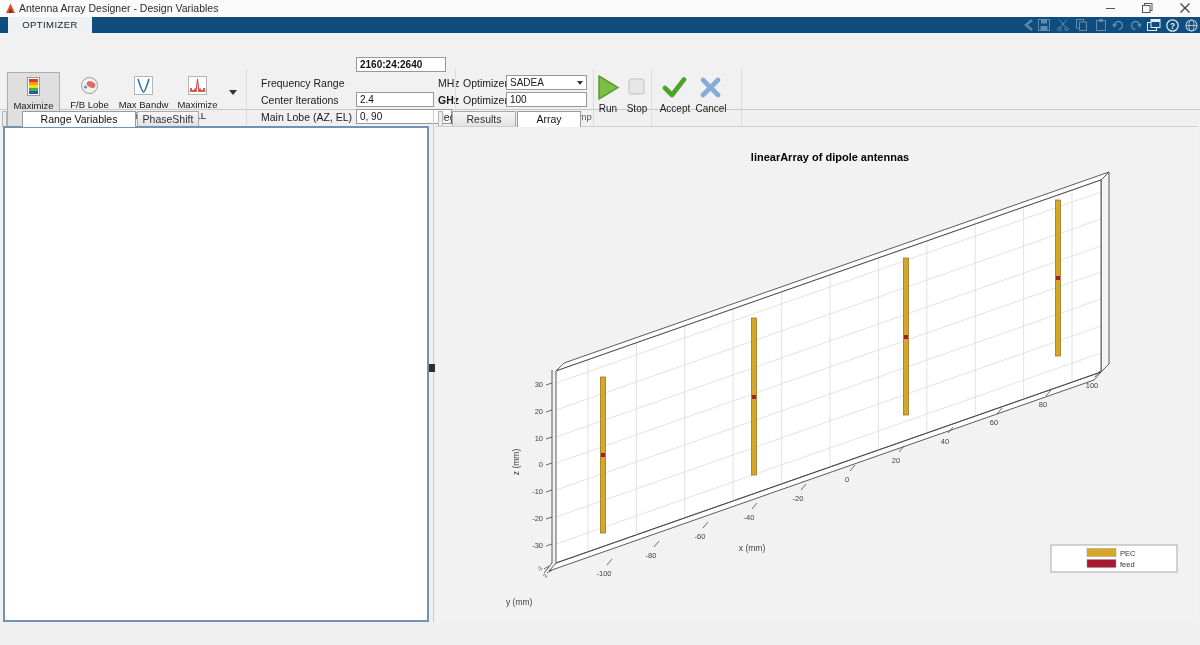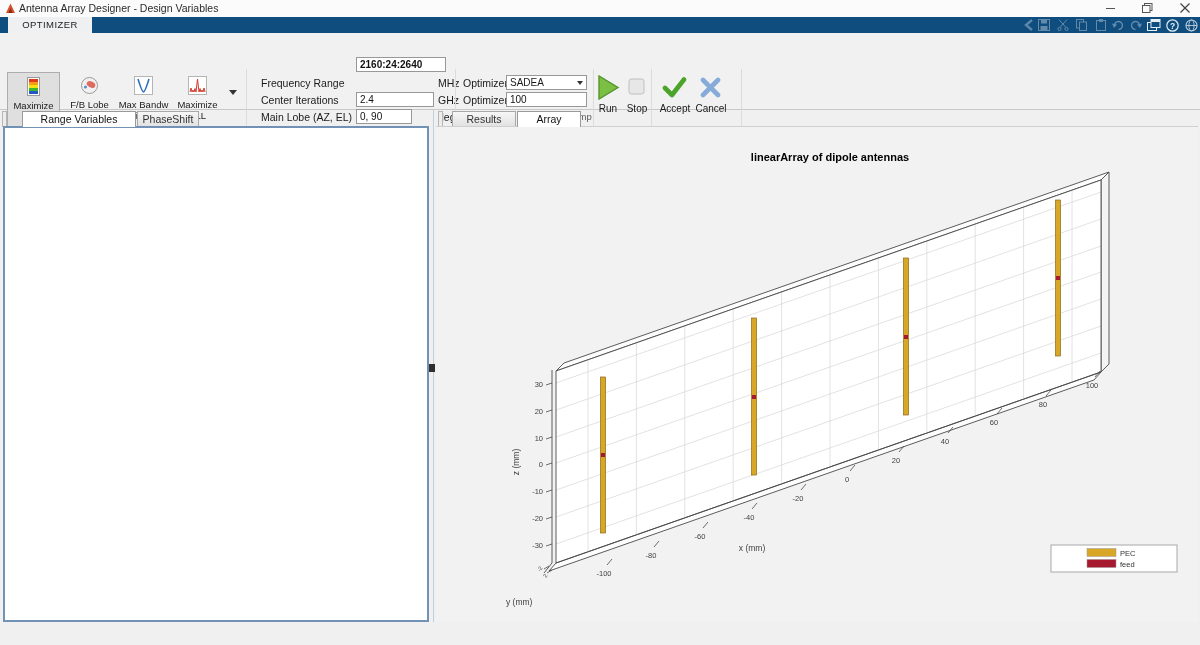--- a/index.html
+++ b/index.html
@@ -193,24 +193,24 @@
     </div>
     <div class="sec-label" style="left:43px;width:160px;">OBJECTIVE FUNCTION</div>
     <div class="vdiv" style="left:246px;"></div>
 
     <div class="field-label" style="left:261px;top:44px;text-align:right;">Frequency Range</div>
     <input class="tool-input" style="left: 356px; top: 24px; width: 90px; font-weight: bold;" value="2160:24:2640">
     <div class="unit" style="left:438px;top:44px;">MHz</div>
 
     <div class="field-label" style="left:261px;top:61px;">Center Iterations</div>
     <input class="tool-input" style="left: 356px; top: 59px; width: 78px;" value="2.4">
-    <div class="unit" style="left:438px;top:61px;">GHz</div>
+    <div class="unit" style="left:438px;top:61px;font-weight:bold;">GHz</div>
 
     <div class="field-label" style="left:261px;top:78px;">Main Lobe (AZ, EL)</div>
-    <input class="tool-input" style="left: 356px; top: 76px; width: 56px;" value="0, 90">
+    <input class="tool-input" style="left: 356px; top: 76px; width: 96px;" value="0, 90">
     <div class="unit" style="left:438px;top:78px;">deg</div>
 
     <div class="sec-label" style="left:300px;width:100px;">INPUT</div>
     <div class="vdiv" style="left:455px;"></div>
 
     <div class="field-label" style="left:463px;top:44px;">Optimizer</div>
     <div class="combo" style="left:506px;top:42px;width:81px;">
       <span>SADEA</span>
       <span class="arr"></span>
     </div>

